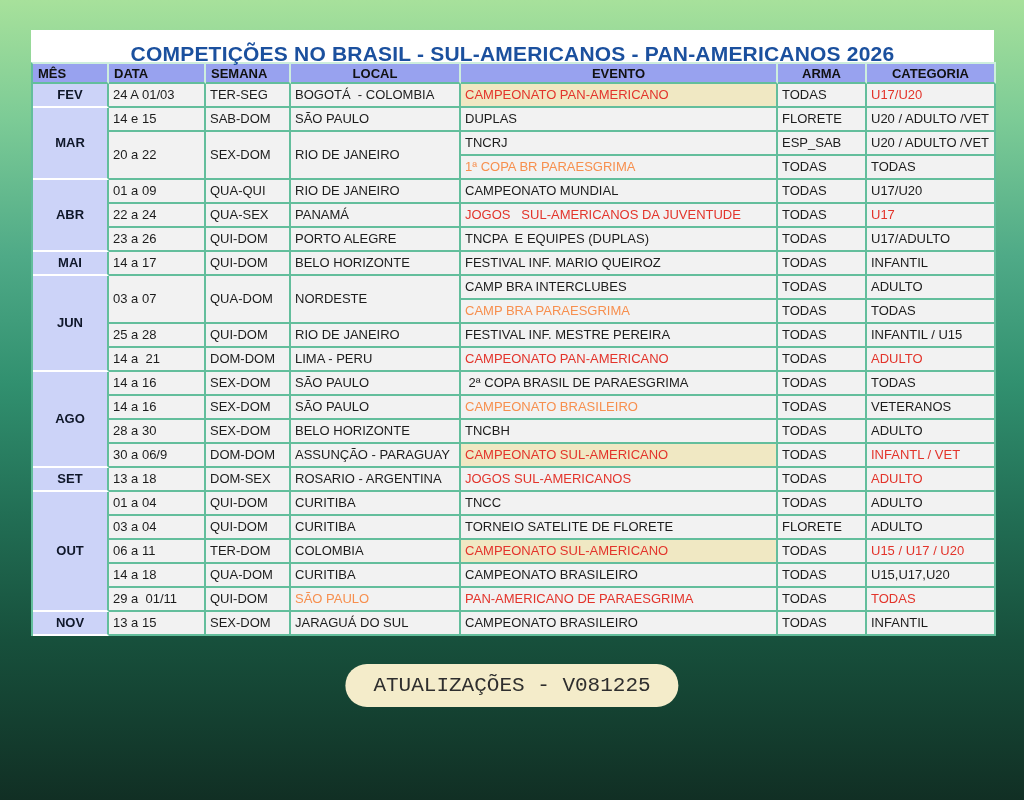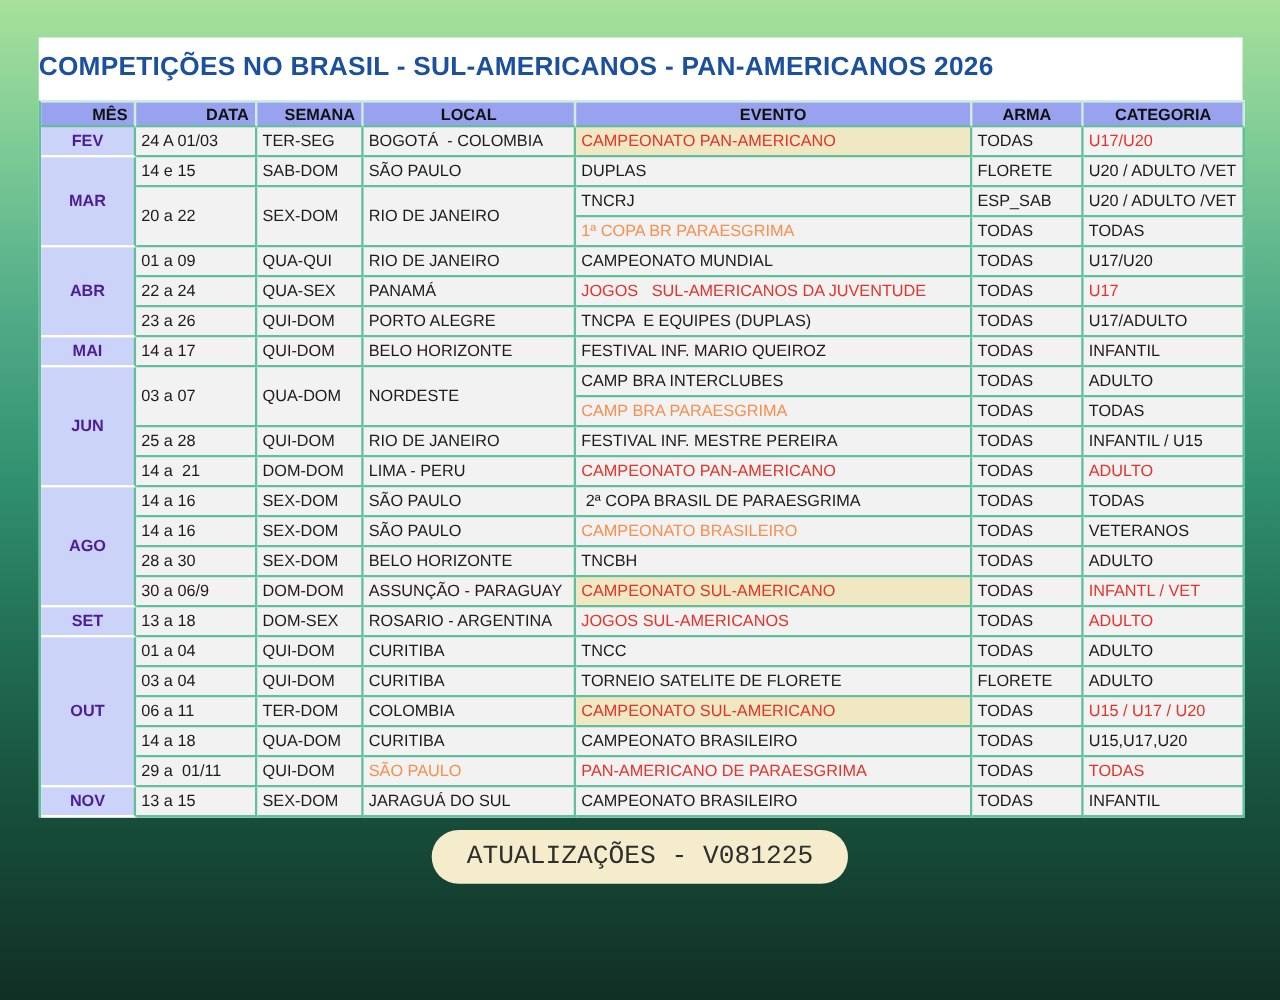--- a/index.html
+++ b/index.html
@@ -10,22 +10,23 @@
       var(--bg_top) 0%, #7ccb96 15%, #4faa87 32%, #31906f 48%,
       #226f55 64%, #17503c 80%, var(--bg_bottom) 100%);
     position: relative;
   }
   .panel {
     position: absolute;
     left: 31px; top: 30px; width: 963px;
     background: #ffffff;
   }
   .title {
-    height: 50px;
+    height: 32px;
     line-height: 48px;
+    text-align: center;
     font-size: 21px;
     font-weight: 700;
     color: var(--title_blue);
     letter-spacing: 0.2px;
     white-space: nowrap;
   }
   table {
     width: 963px;
     table-layout: fixed;
     border-collapse: separate;
@@ -38,42 +39,42 @@
     background: var(--header_bg);
     font-size: 13px;
     font-weight: 700;
     color: #111111;
     text-align: center;
     padding: 0 5px;
     border-right: 2px solid var(--header_border);
     border-bottom: 2px solid var(--border_green);
     white-space: nowrap; overflow: hidden;
   }
-  th.c { text-align: right; }
+  th.c { text-align: left; }
   td {
     height: 22px;
     background: var(--cell_bg);
     font-size: 13px;
     color: #1c1c1c;
     padding: 0 4px;
     border-right: 2px solid var(--border_green);
     border-bottom: 2px solid var(--border_green);
     white-space: pre;
     overflow: hidden;
     vertical-align: middle;
     line-height: 22px;
   }
   td.c { text-align: left; }
   td.l { text-align: left; }
   td.month {
     background: var(--month_bg);
     font-weight: 700;
     text-align: center;
     border-bottom-color: #ffffff;
-    color: #4c1d95;
+    color: #0f172a;
   }
   td.red { color: var(--red); }
   td.orange { color: var(--orange); }
   td.beige { background: var(--highlight_beige); }
   .pill {
     position: absolute;
     left: 50%; top: 664px;
     transform: translateX(-50%);
     background: var(--pill_bg);
     color: var(--pill_text);

